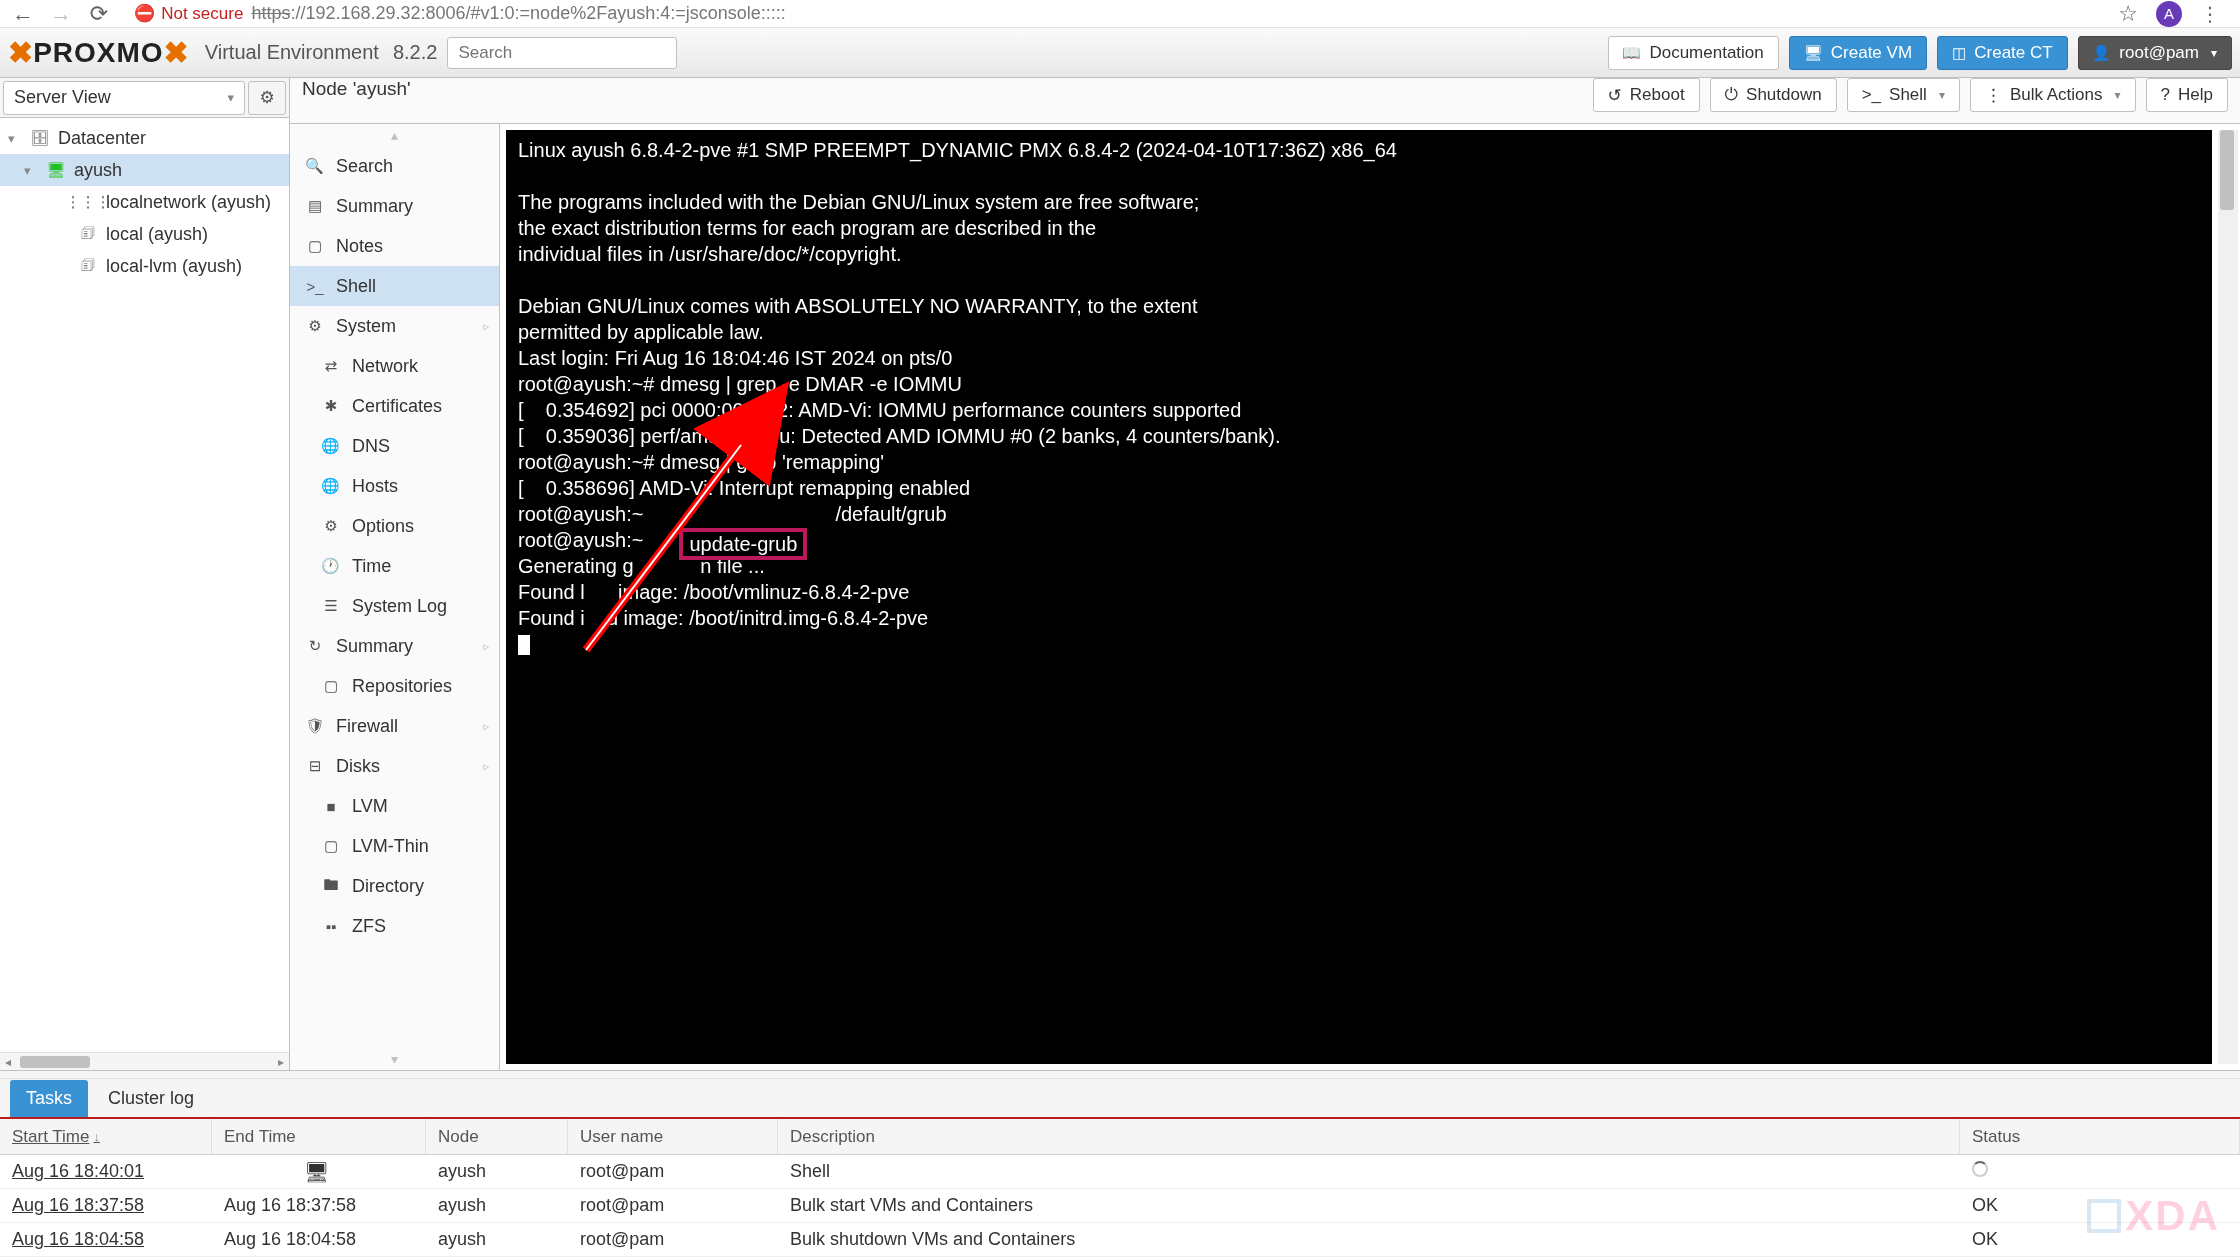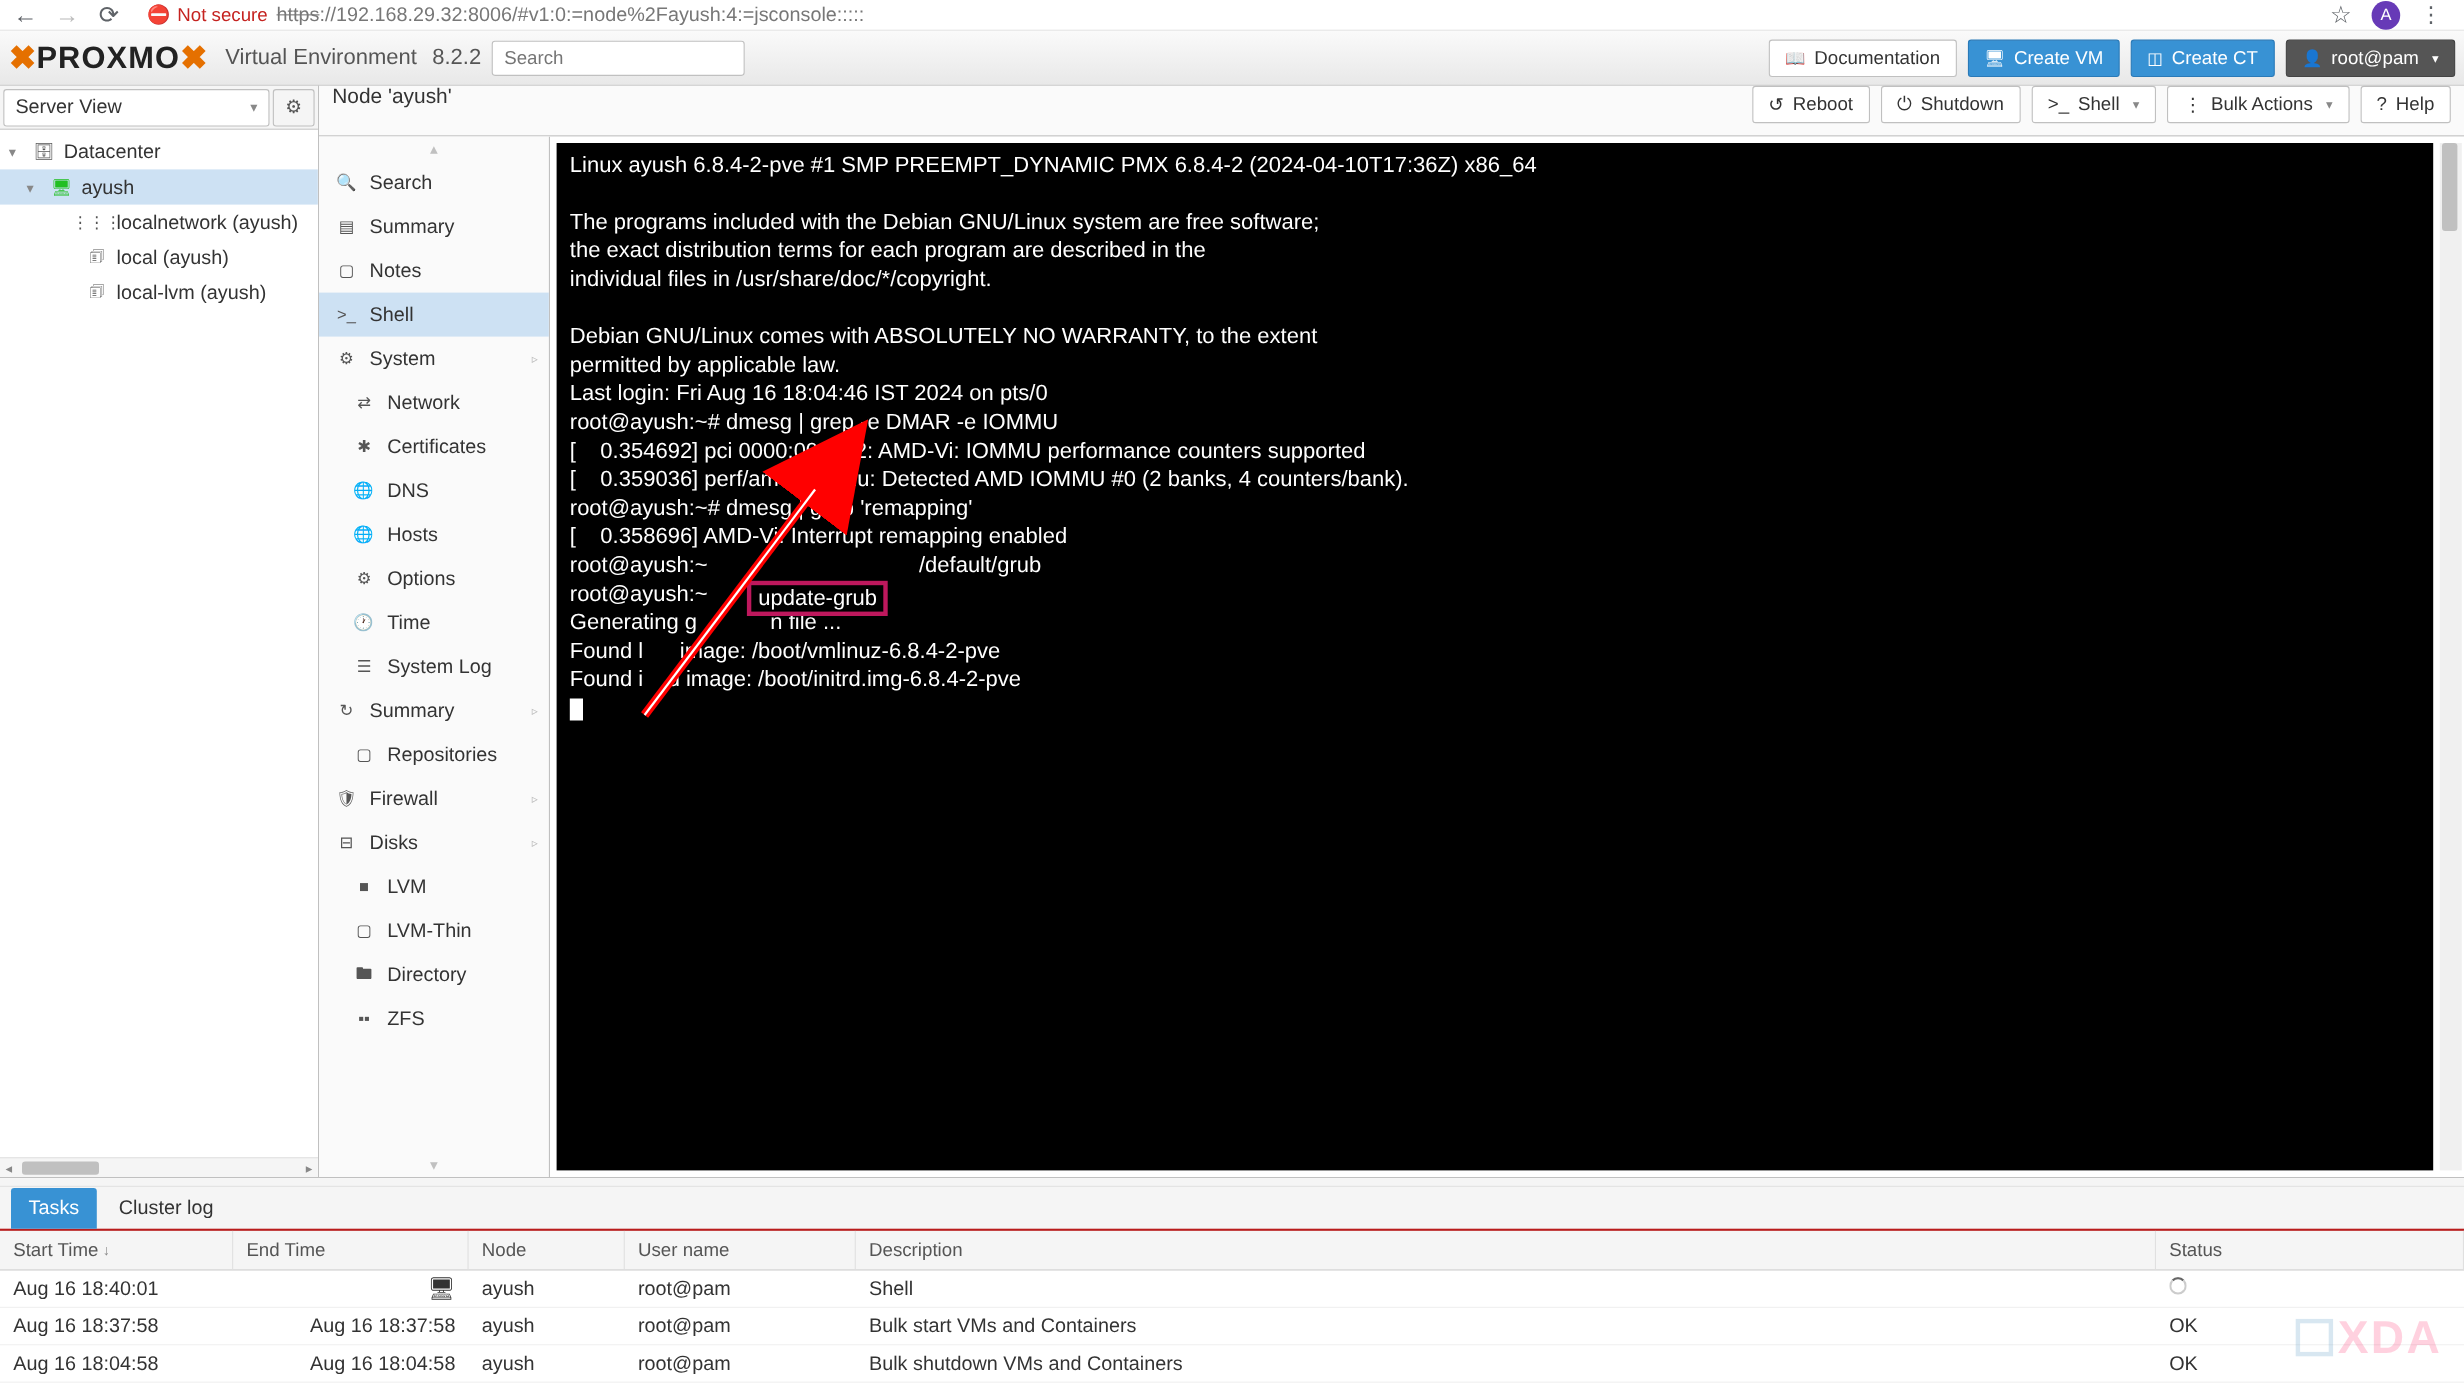--- a/index.html
+++ b/index.html
@@ -83,21 +83,21 @@
 .arrow-svg { position: absolute; pointer-events: none; }
 
 
 .bottom { height: 190px; border-top: 1px solid #c0c0c0; display: flex; flex-direction: column; background: #fff; }
 .bottom-handle { height: 8px; background: #f5f5f5; border-bottom: 1px solid #e0e0e0; display: flex; align-items: center; justify-content: center; }
 .bottom-tabs { height: 40px; background: #f5f5f5; display: flex; align-items: flex-end; padding: 0 10px; gap: 4px; border-bottom: 2px solid #b91c1c; }
 .btab { padding: 8px 16px; font-size: 18px; color: #333; border-radius: 3px 3px 0 0; cursor: pointer; }
 .btab.active { background: #3892d4; color: #fff; }
 .log-header { height: 36px; background: #f5f5f5; border-bottom: 1px solid #d0d0d0; display: flex; align-items: center; font-size: 17px; color: #555; }
 .log-header > div { padding: 0 12px; border-right: 1px solid #e0e0e0; height: 100%; display: flex; align-items: center; }
-.col-start { width: 212px; } .col-end { width: 214px; text-align: right; } .col-node { width: 142px; } .col-user { width: 210px; } .col-desc { flex: 1; } .col-status { width: 280px; border-right: none; }
+.col-start { width: 212px; text-decoration: underline; } .col-end { width: 214px; } .col-node { width: 142px; } .col-user { width: 210px; } .col-desc { flex: 1; } .col-status { width: 280px; border-right: none; }
 .log-rows { flex: 1; overflow: auto; }
 .log-row { height: 34px; display: flex; align-items: center; font-size: 18px; color: #333; border-bottom: 1px solid #f0f0f0; }
 .log-row > div { padding: 0 12px; }
 .sort-ind { font-size: 13px; margin-left: 4px; color: #888; }
 .spinner { width: 16px; height: 16px; border: 2px solid #ccc; border-top-color: #666; border-radius: 50%; display: inline-block; }
 .monitor-icon { font-size: 20px; margin-left: 80px; }
 
 
 .watermark { position: absolute; right: 20px; bottom: 20px; font-size: 42px; font-weight: 700; color: rgba(255,0,80,0.18); letter-spacing: 2px; font-family: sans-serif; pointer-events: none; display: flex; align-items: center; gap: 4px; }
 .watermark .sq { display: inline-block; width: 34px; height: 34px; border: 4px solid rgba(100,160,200,0.25); }

